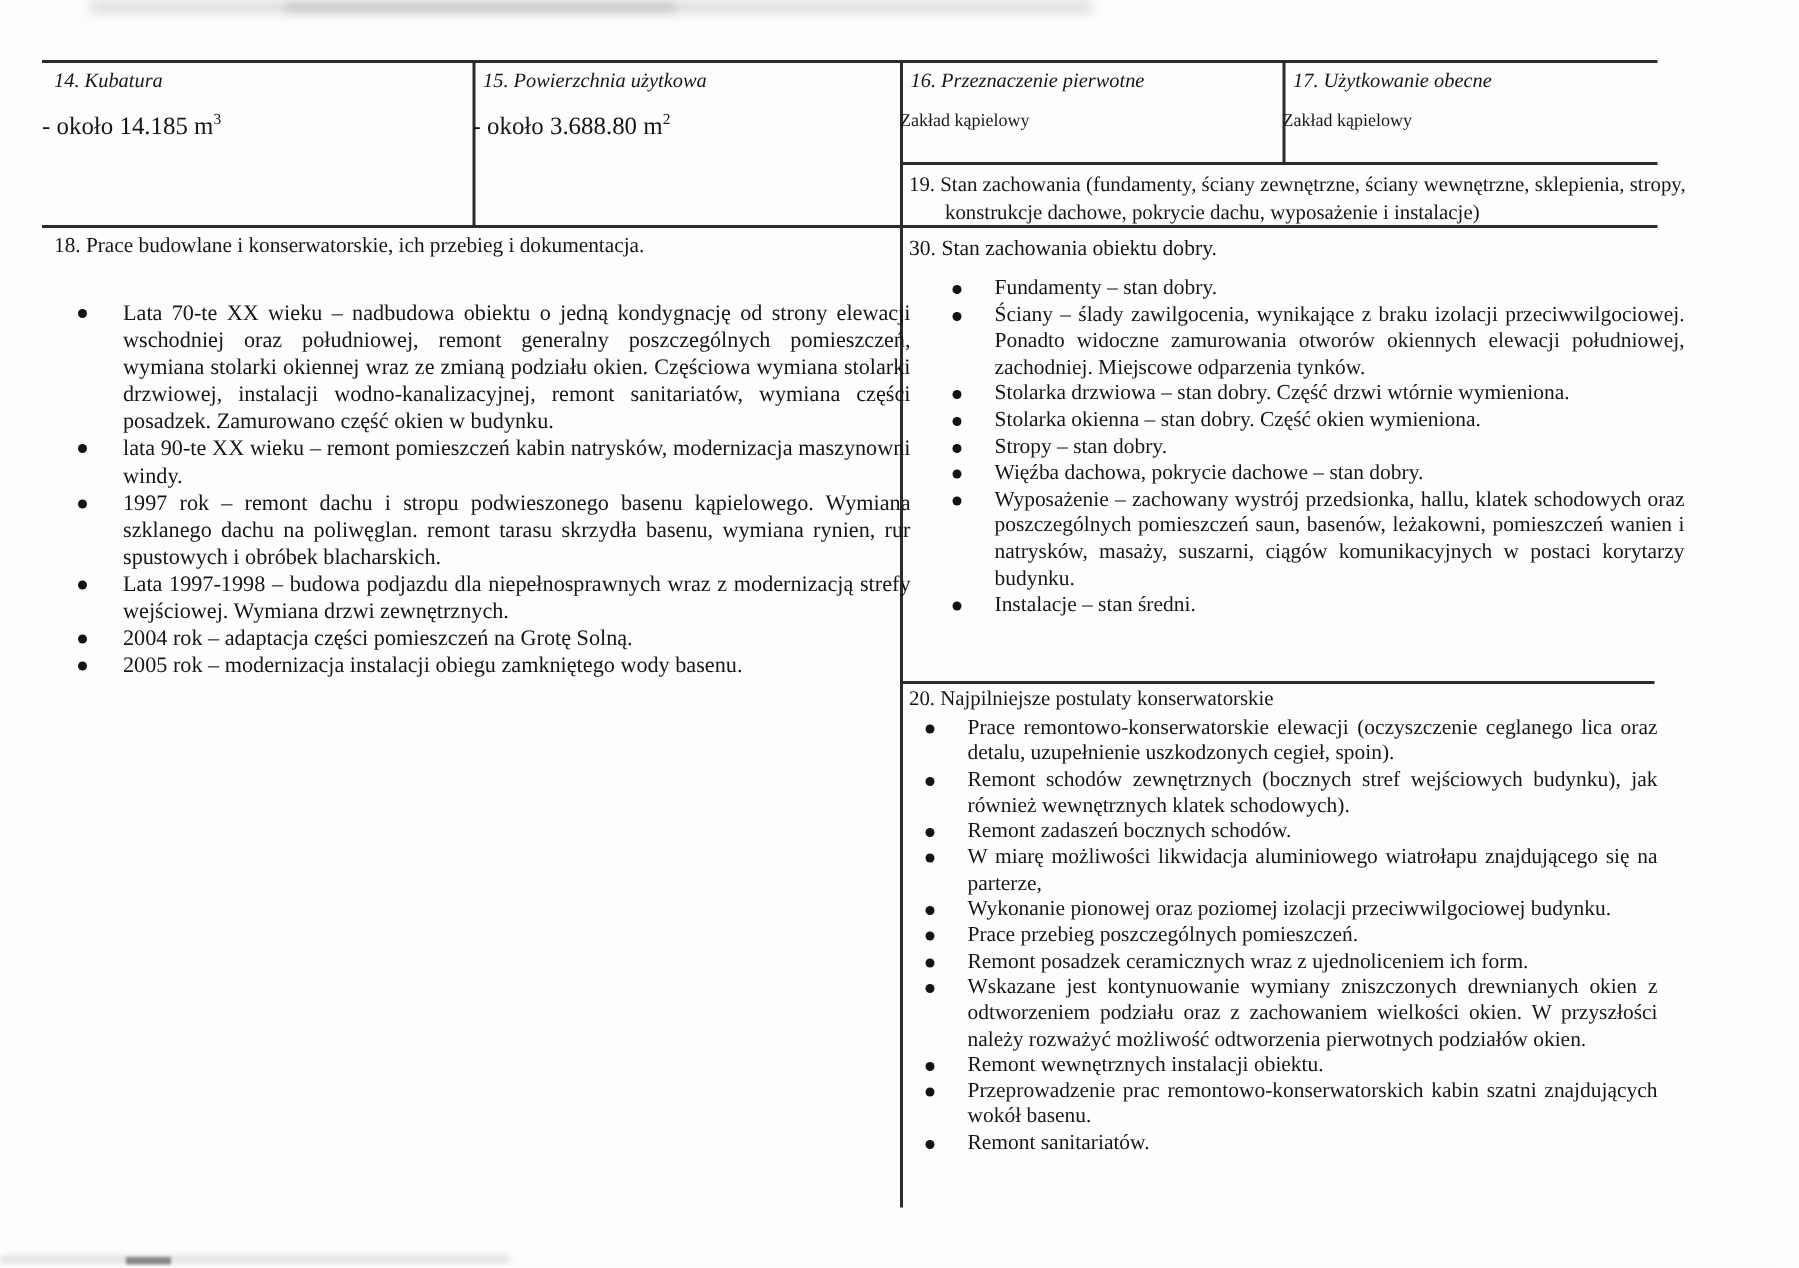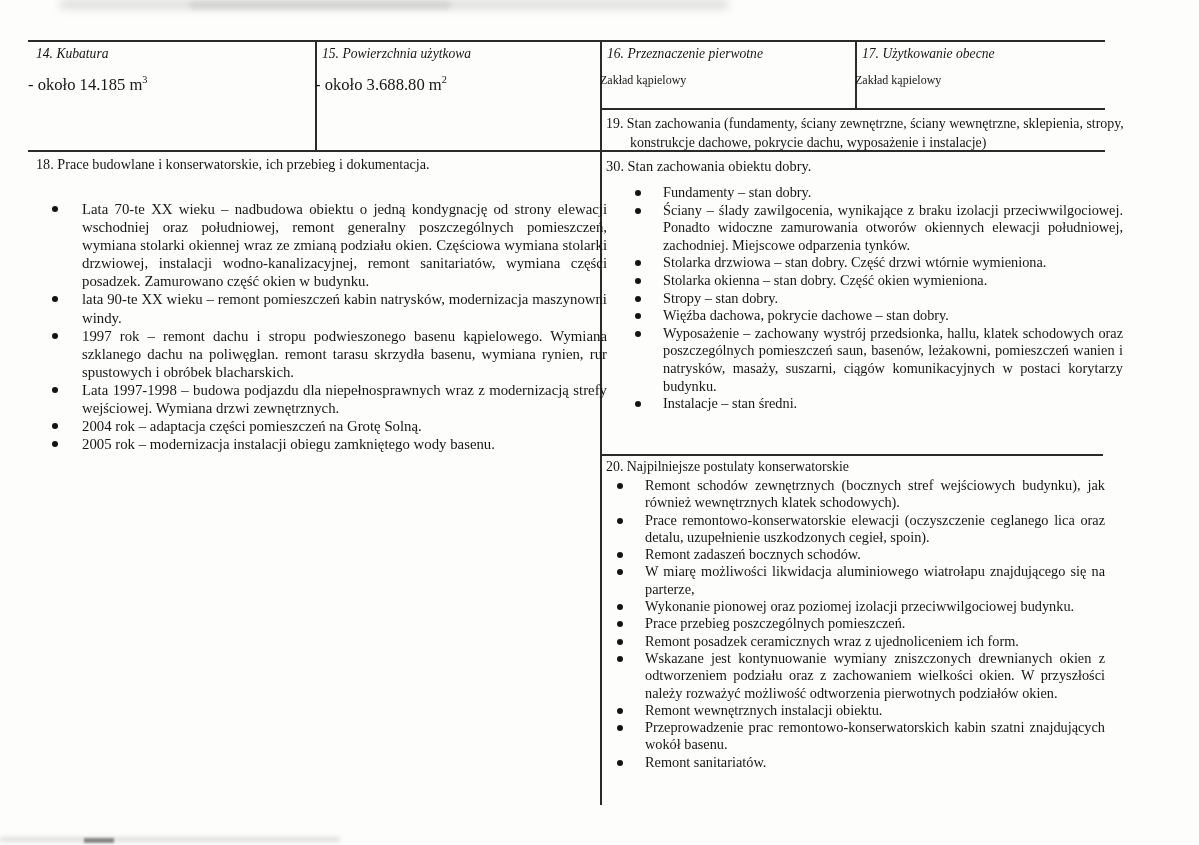--- a/index.html
+++ b/index.html
@@ -88,22 +88,22 @@
       <li><span class="blt"></span><span>Stolarka drzwiowa – stan dobry. Część drzwi wtórnie wymieniona.</span></li>
       <li><span class="blt"></span><span>Stolarka okienna – stan dobry. Część okien wymieniona.</span></li>
       <li><span class="blt"></span><span>Stropy – stan dobry.</span></li>
       <li><span class="blt"></span><span>Więźba dachowa, pokrycie dachowe – stan dobry.</span></li>
       <li><span class="blt"></span><span>Wyposażenie – zachowany wystrój przedsionka, hallu, klatek schodowych oraz poszczególnych pomieszczeń saun, basenów, leżakowni, pomieszczeń wanien i natrysków, masaży, suszarni, ciągów komunikacyjnych w postaci korytarzy budynku.</span></li>
       <li><span class="blt"></span><span>Instalacje – stan średni.</span></li>
     </ul>
 
   <div class="sec-label" style="left:606px;top:459px;font-size:13.9px;">20. Najpilniejsze postulaty konserwatorskie</div>
   <ul class="blist right-col-b">
+      <li><span class="blt"></span><span>Prace remontowo-konserwatorskie elewacji (oczyszczenie ceglanego lica oraz detalu, uzupełnienie uszkodzonych cegieł, spoin).</span></li>
       <li><span class="blt"></span><span>Remont schodów zewnętrznych (bocznych stref wejściowych budynku), jak również wewnętrznych klatek schodowych).</span></li>
-      <li><span class="blt"></span><span>Prace remontowo-konserwatorskie elewacji (oczyszczenie ceglanego lica oraz detalu, uzupełnienie uszkodzonych cegieł, spoin).</span></li>
       <li><span class="blt"></span><span>Remont zadaszeń bocznych schodów.</span></li>
       <li><span class="blt"></span><span>W miarę możliwości likwidacja aluminiowego wiatrołapu znajdującego się na parterze,</span></li>
       <li><span class="blt"></span><span>Wykonanie pionowej oraz poziomej izolacji przeciwwilgociowej budynku.</span></li>
       <li><span class="blt"></span><span>Prace przebieg poszczególnych pomieszczeń.</span></li>
       <li><span class="blt"></span><span>Remont posadzek ceramicznych wraz z ujednoliceniem ich form.</span></li>
       <li><span class="blt"></span><span>Wskazane jest kontynuowanie wymiany zniszczonych drewnianych okien z odtworzeniem podziału  oraz z zachowaniem wielkości okien. W przyszłości należy rozważyć możliwość odtworzenia pierwotnych podziałów okien.</span></li>
       <li><span class="blt"></span><span>Remont wewnętrznych instalacji obiektu.</span></li>
       <li><span class="blt"></span><span>Przeprowadzenie prac remontowo-konserwatorskich kabin szatni znajdujących wokół basenu.</span></li>
       <li><span class="blt"></span><span>Remont sanitariatów.</span></li>
     </ul>

